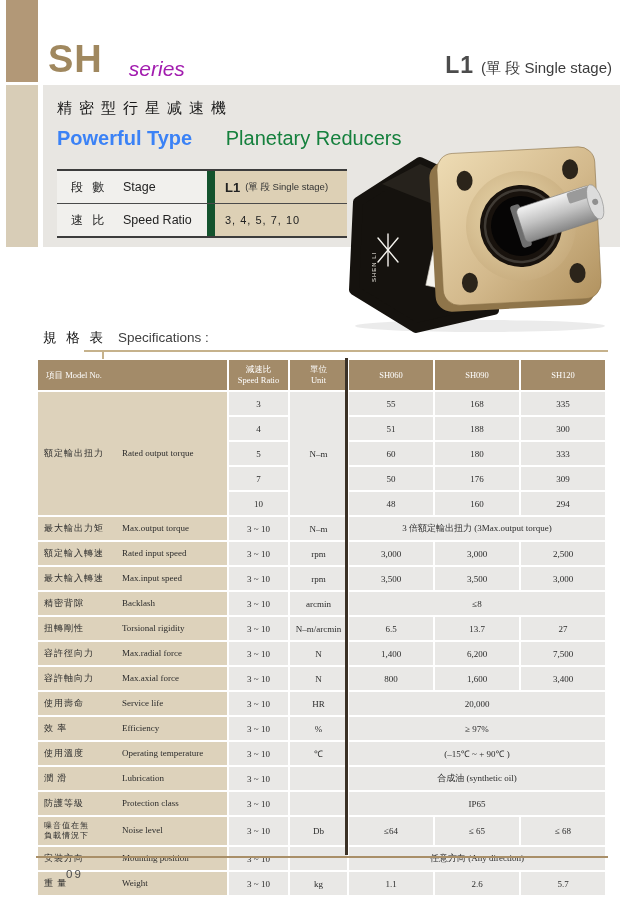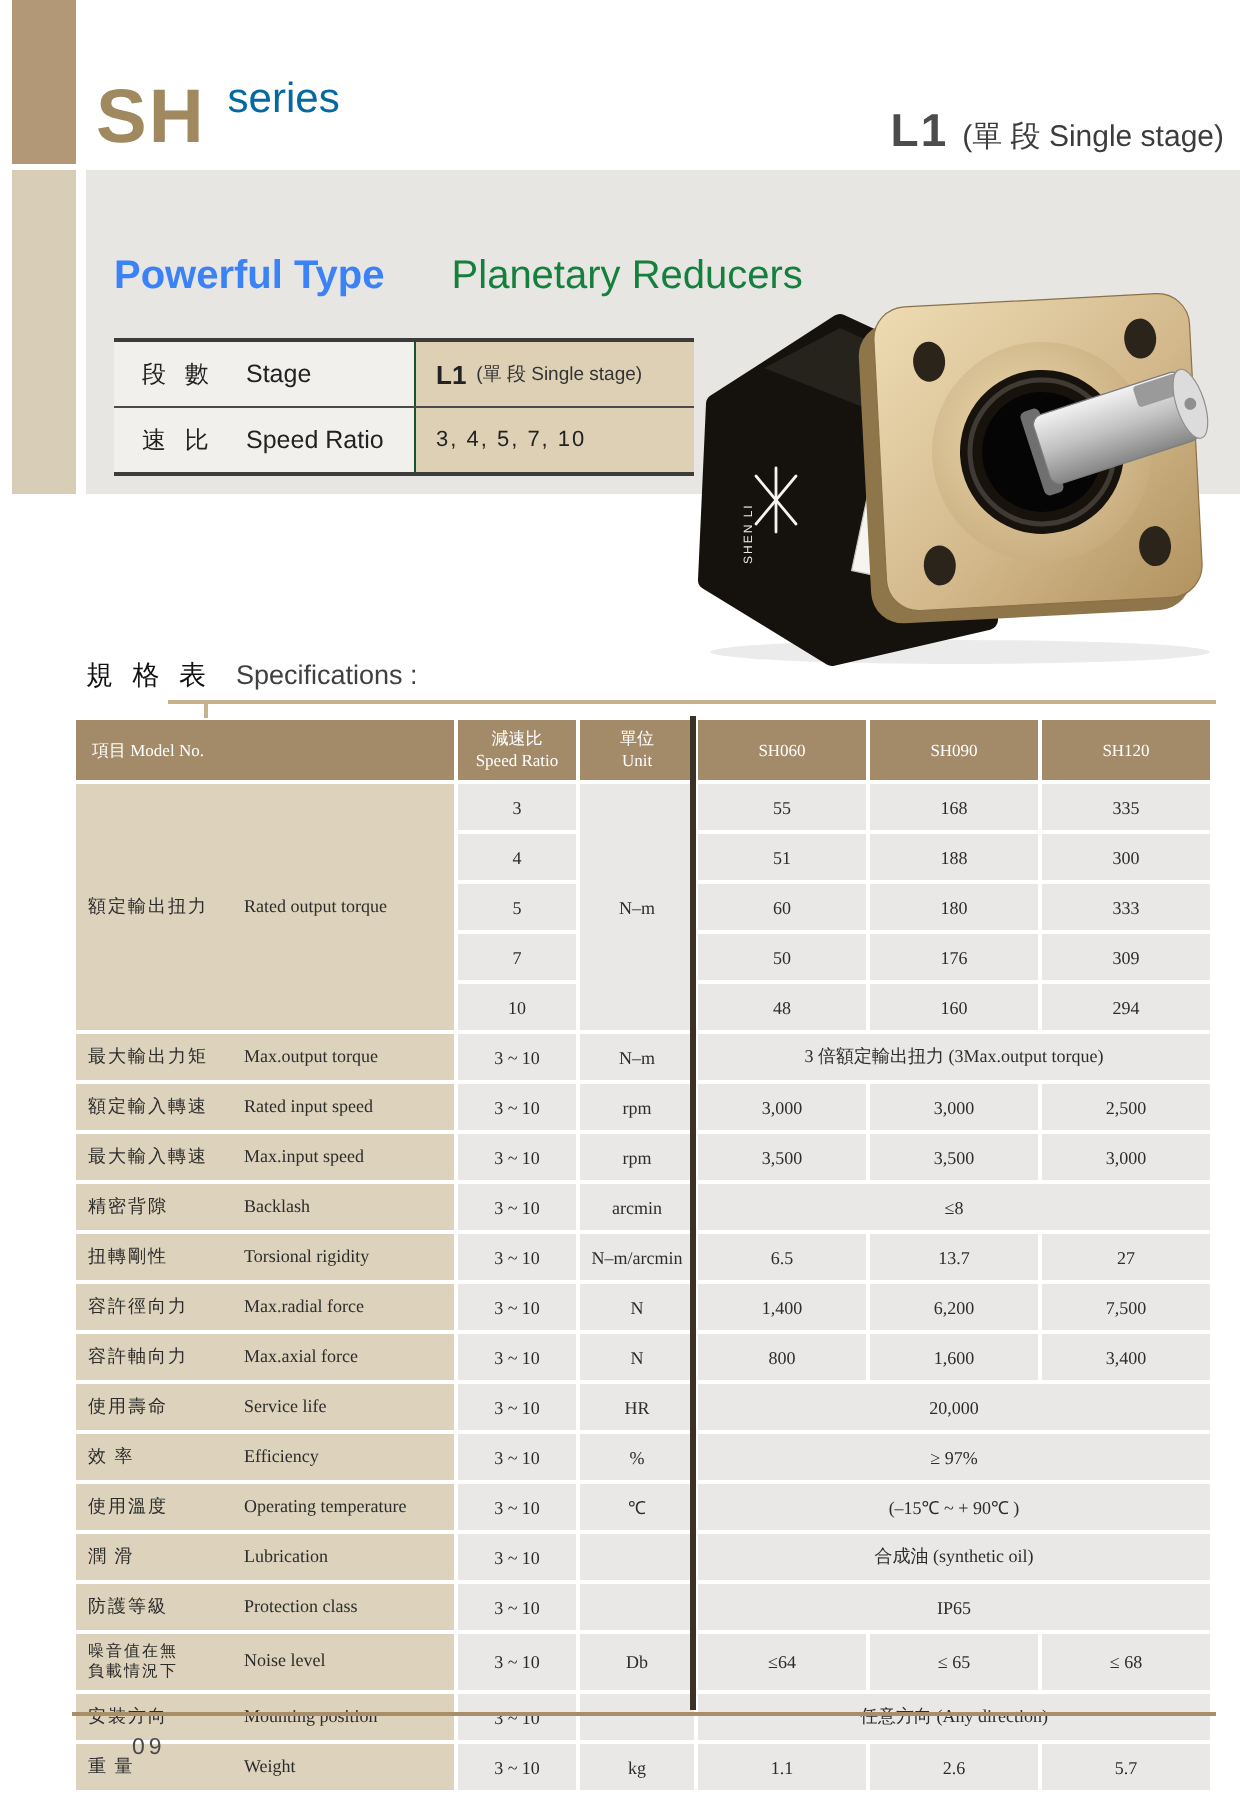--- a/index.html
+++ b/index.html
@@ -4,41 +4,41 @@
 <style>
   html,body{margin:0;padding:0;background:#ffffff;}
   .page{position:relative;width:620px;height:907px;background:#fff;overflow:hidden;
         font-family:"Liberation Sans", sans-serif;color:#222;}
 
   
   .strip-dark{position:absolute;left:6px;top:0;width:32px;height:82px;background:#b29877;}
   .strip-light{position:absolute;left:6px;top:85px;width:32px;height:162px;background:#d8cdb7;}
 
   
-  .series-wrap{position:absolute;left:48px;top:38px;display:flex;align-items:flex-start;gap:11px;}
+  .series-wrap{position:absolute;left:48px;top:38px;display:flex;align-items:flex-end;gap:26px;}
   .series-main{font-size:38px;font-weight:bold;color:#a0885f;letter-spacing:1px;}
-  .series-suffix{font-size:21px;color:#0369a1;}
+  .series-suffix{font-size:21px;color:#a21caf;font-style:italic;}
   .stage-wrap{position:absolute;right:8px;top:52px;display:flex;align-items:baseline;gap:7px;}
   .stage-code{font-size:23px;font-weight:bold;color:#4c4c4c;letter-spacing:1px;}
   .stage-note{font-size:15px;color:#3c3c3c;}
 
   
   .band{position:absolute;left:43px;top:85px;width:577px;height:162px;background:#e8e6e2;}
   .banner-zh{position:absolute;left:57px;top:99px;font-size:15px;color:#1a1a1a;letter-spacing:7px;}
   .banner-en{position:absolute;left:57px;top:127px;font-size:20px;}
   .banner-en .b1{font-weight:bold;color:#3b82f6;}
   .banner-en .b2{color:#15803d;margin-left:28px;}
 
   
   .stage-table{position:absolute;left:57px;top:169px;width:290px;
                border-top:2px solid #3c3c3c;border-bottom:2px solid #3c3c3c;}
   .stage-table .srow{display:flex;height:32px;}
   .stage-table .srow + .srow{border-top:1px solid #4a4a4a;}
   .stage-table .lcell{width:136px;background:#f1f0ed;display:flex;align-items:center;
-                      padding-left:14px;border-right:1px solid #14532d;}
+                      padding-left:14px;border-right:8px solid #14532d;}
   .stage-table .lcell .zh{font-size:12px;letter-spacing:3px;width:52px;color:#222;}
   .stage-table .lcell .en{font-size:12.5px;color:#222;}
   .stage-table .vcell{flex:1;background:#ddd0b5;display:flex;align-items:center;padding-left:10px;gap:5px;}
   .stage-table .vmain{font-size:13px;font-weight:bold;color:#222;}
   .stage-table .vnote{font-size:9.5px;color:#333;}
   .stage-table .vplain{font-size:11px;color:#222;letter-spacing:1px;}
 
   
   .photo{position:absolute;left:340px;top:132px;width:276px;height:202px;}
 
@@ -79,20 +79,21 @@
     <span class="series-main">SH</span>
     <span class="series-suffix">series</span>
   </div>
 
   <div class="stage-wrap">
     <span class="stage-code">L1</span>
     <span class="stage-note">(單 段 Single stage)</span>
   </div>
 
   <div class="band"></div>
+  <div class="banner-zh">精密型行星减速機</div>
   <div class="banner-en">
     <span class="b1">Powerful Type</span>
     <span class="b2">Planetary Reducers</span>
   </div>
 
   <div class="stage-table">
     <div class="srow">
       <div class="lcell">
         <span class="zh">段 數</span>
         <span class="en">Stage</span>

